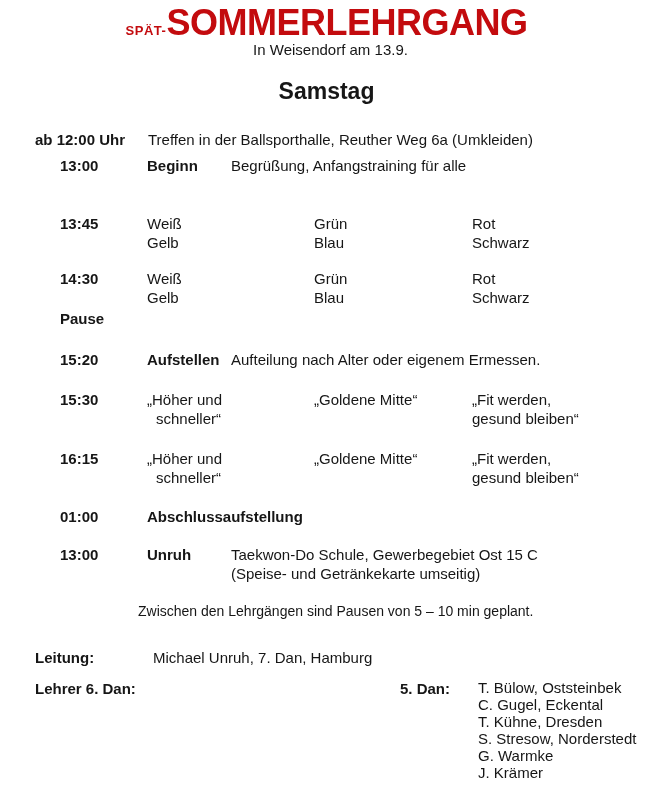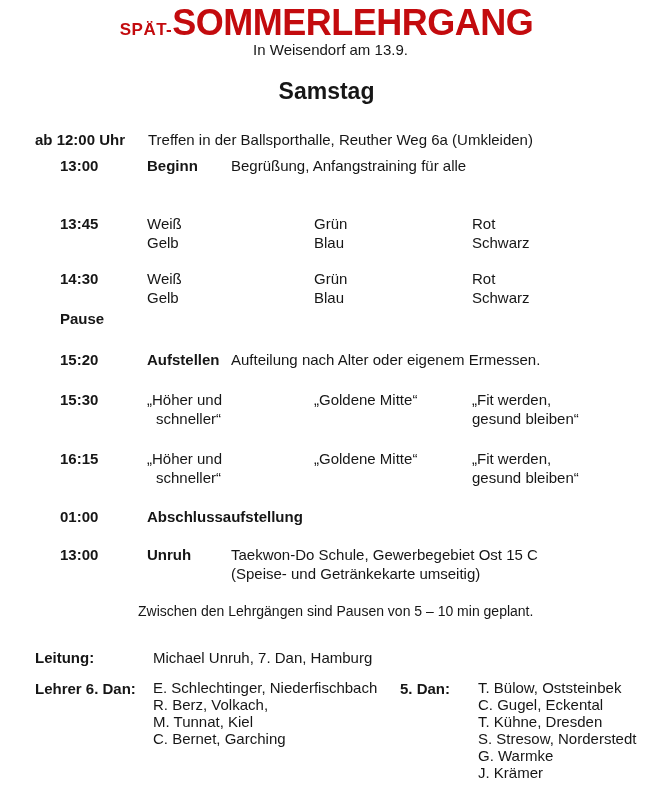--- a/index.html
+++ b/index.html
@@ -30,21 +30,21 @@
   .x-note      { left: 138px; }
   .x-label     { left: 35px; }
   .x-val       { left: 153px; }
   .x-dan5lbl   { left: 400px; }
   .x-dan5      { left: 478px; }
   
   .masthead { position: absolute; top: 4px; left: 0; width: 100%; text-align: center; }
   .mast-prefix {
     color: var(--accent);
     font-weight: 700;
-    font-size: 17px;
+    font-size: 13px;
     letter-spacing: 0.5px;
   }
   .mast-title {
     color: var(--accent);
     font-weight: 700;
     font-size: 36px;
     letter-spacing: -0.5px;
     line-height: 38px;
   }
   .subtitle {
@@ -157,26 +157,20 @@
     <span class="abs x-note note-line">Zwischen den Lehrgängen sind Pausen von 5 – 10 min geplant.</span>
   </div>
 
   <div class="row" style="top:648px">
     <span class="abs x-label b">Leitung:</span>
     <span class="abs x-val">Michael Unruh, 7. Dan, Hamburg</span>
   </div>
 
   <div class="row" style="top:679px; height:110px">
     <span class="abs x-label b">Lehrer 6. Dan:</span>
-    <div class="teacher-col x-val">
-      <div>E. Schlechtinger, Niederfischbach</div>
-      <div>R. Berz, Volkach,</div>
-      <div>M. Tunnat, Kiel</div>
-      <div>C. Bernet, Garching</div>
-    </div>
     <span class="abs x-dan5lbl b">5. Dan:</span>
     <div class="teacher-col x-dan5">
       <div>T. Bülow, Oststeinbek</div>
       <div>C. Gugel, Eckental</div>
       <div>T. Kühne, Dresden</div>
       <div>S. Stresow, Norderstedt</div>
       <div>G. Warmke</div>
       <div>J. Krämer</div>
     </div>
   </div>

